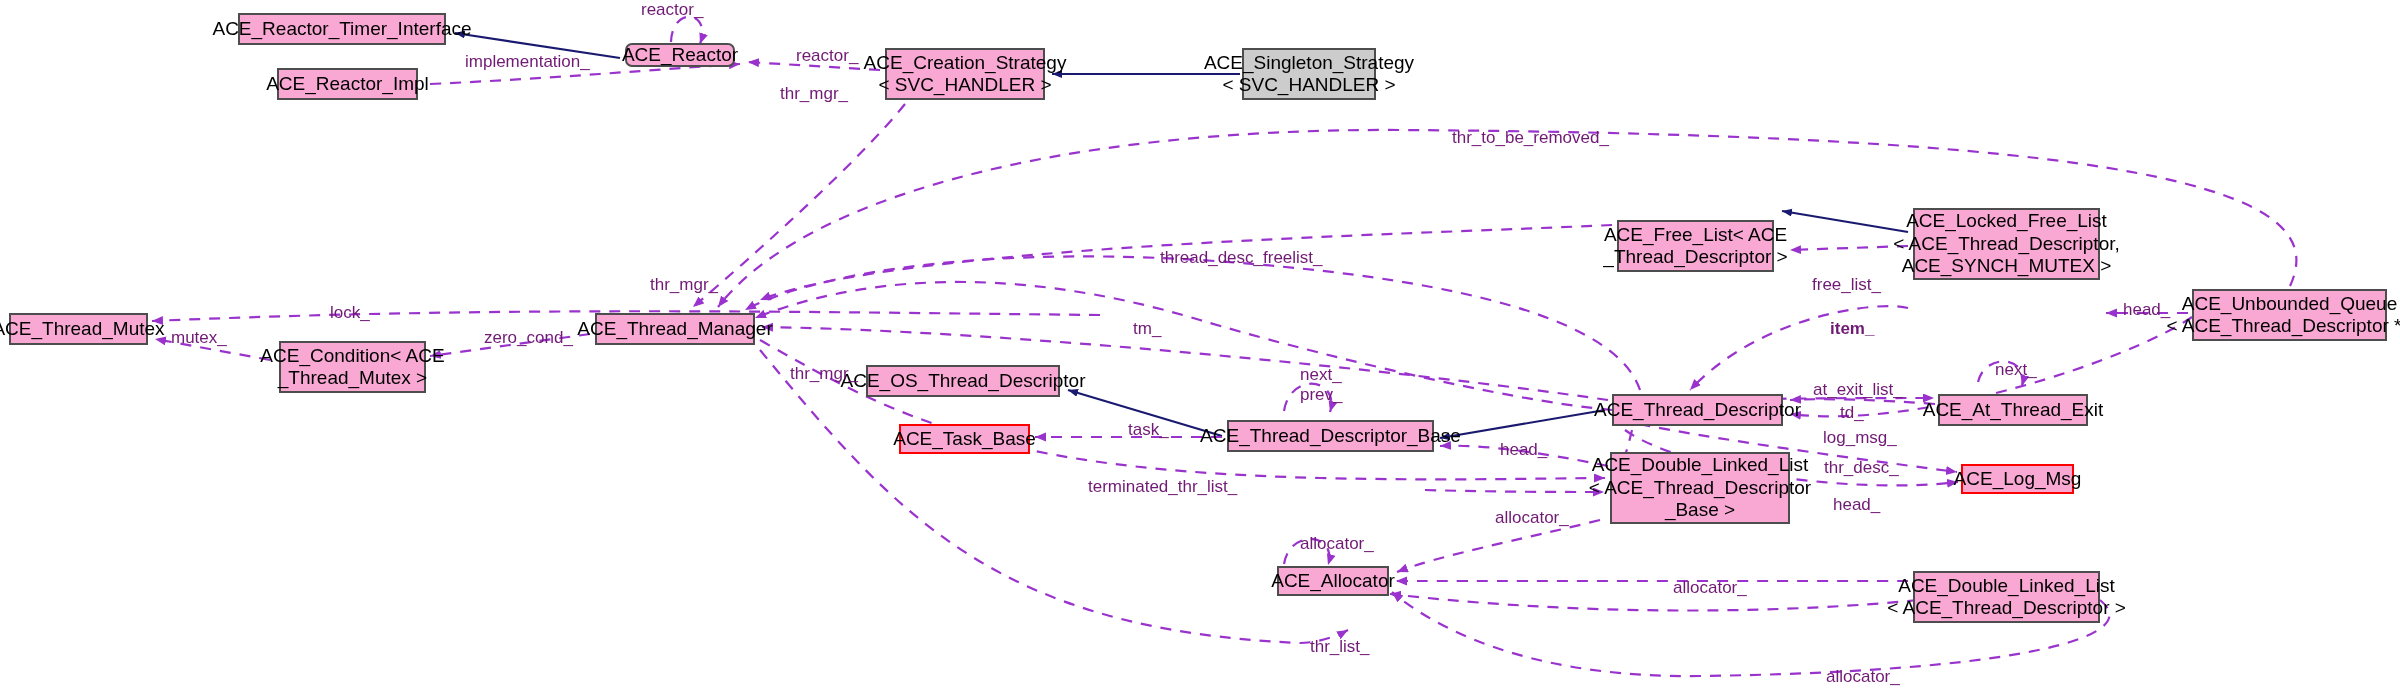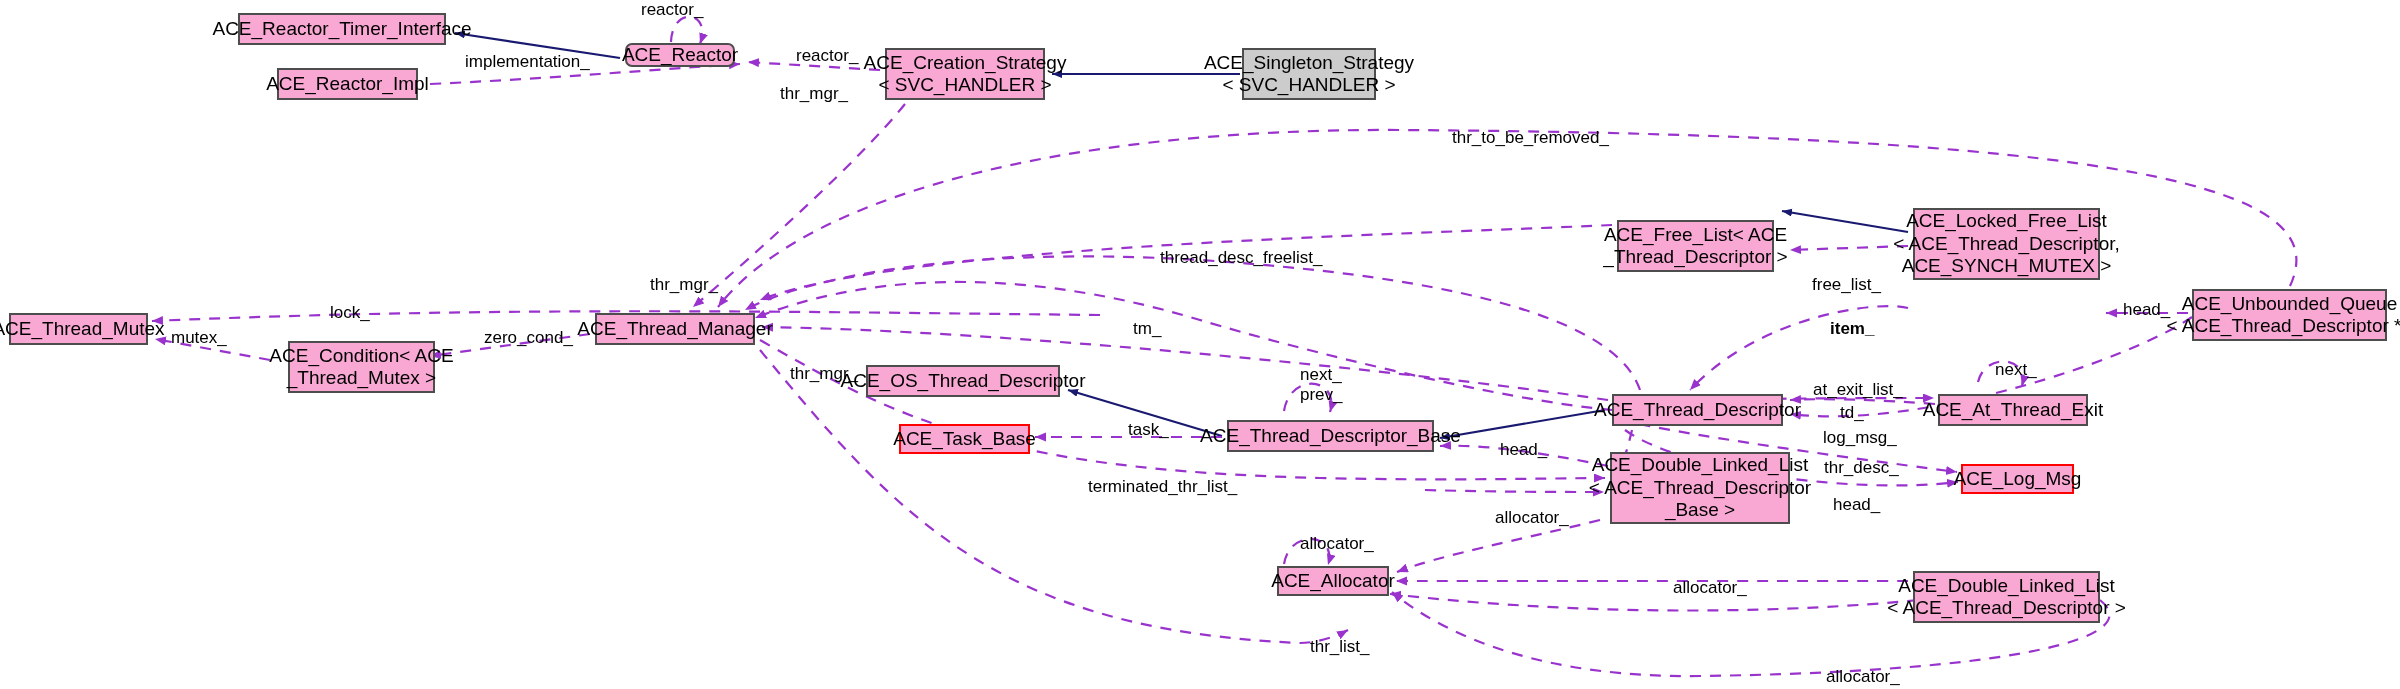--- a/index.html
+++ b/index.html
@@ -25,21 +25,21 @@
     line-height:1.18;
     color:#000000;
     white-space:pre;
     z-index:3;
   }
   .node.gray{background:#cccccc;}
   .node.redborder{border:2px solid #ff0000;}
   .elabel{
     position:absolute;
     font-size:17px;
-    color:#000000;
+    color:#701a75;
     white-space:nowrap;
     z-index:4;
     background:transparent;
   }
 </style>
 </head>
 <body>
 
 <div id="canvas">
 
@@ -116,21 +116,21 @@
   <div class="node" style="left:1913px;top:208px;width:187px;height:72px;">ACE_Locked_Free_List
 &lt; ACE_Thread_Descriptor,
 ACE_SYNCH_MUTEX &gt;</div>
 
 
   <div class="node" style="left:2192px;top:289px;width:195px;height:52px;">ACE_Unbounded_Queue
 &lt; ACE_Thread_Descriptor *&gt;</div>
 
   <div class="node" style="left:9px;top:313px;width:139px;height:32px;">ACE_Thread_Mutex</div>
 
-  <div class="node" style="left:288px;top:341px;width:147px;height:52px;">ACE_Condition&lt; ACE
+  <div class="node" style="left:279px;top:341px;width:147px;height:52px;">ACE_Condition&lt; ACE
 _Thread_Mutex &gt;</div>
 
   <div class="node" style="left:595px;top:313px;width:160px;height:32px;">ACE_Thread_Manager</div>
 
   <div class="node" style="left:866px;top:365px;width:194px;height:32px;">ACE_OS_Thread_Descriptor</div>
 
   <div class="node redborder" style="left:899px;top:424px;width:131px;height:30px;">ACE_Task_Base</div>
 
   <div class="node" style="left:1227px;top:420px;width:207px;height:32px;">ACE_Thread_Descriptor_Base</div>
 

